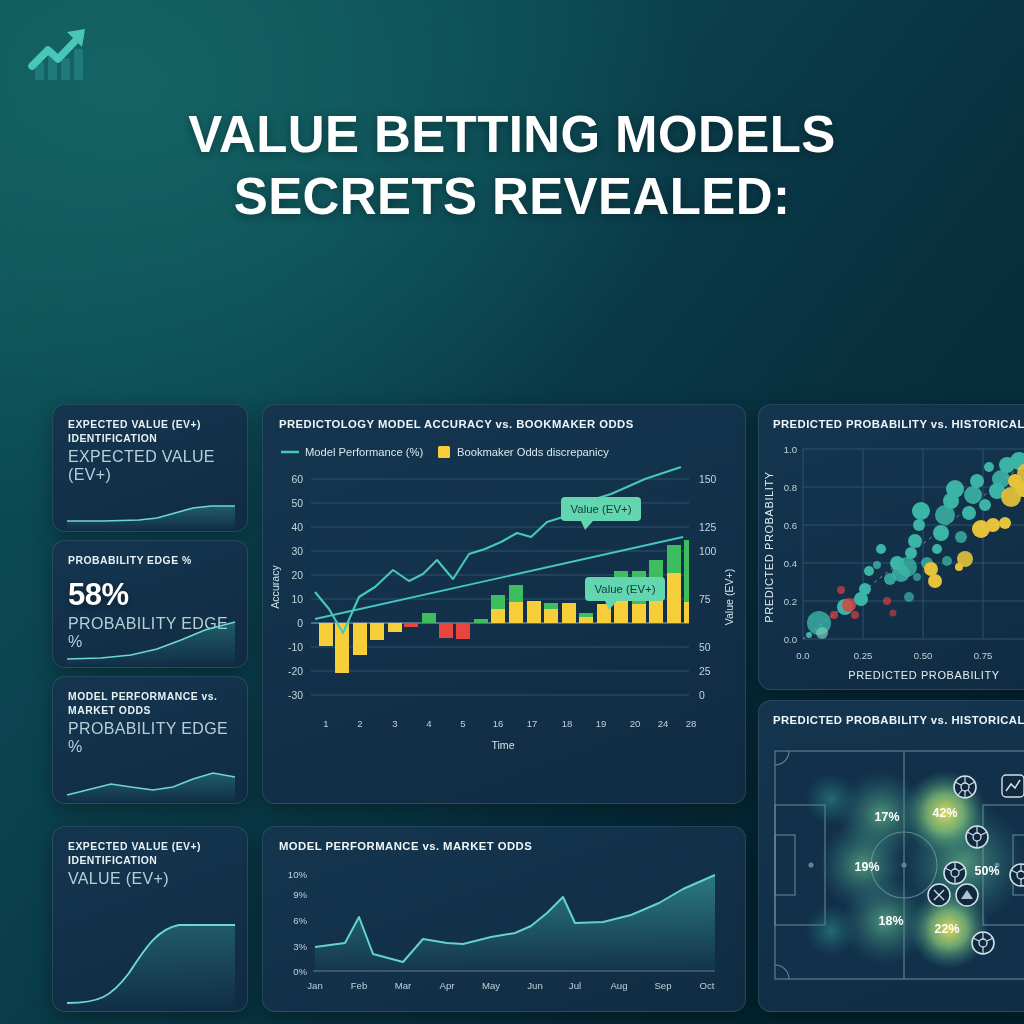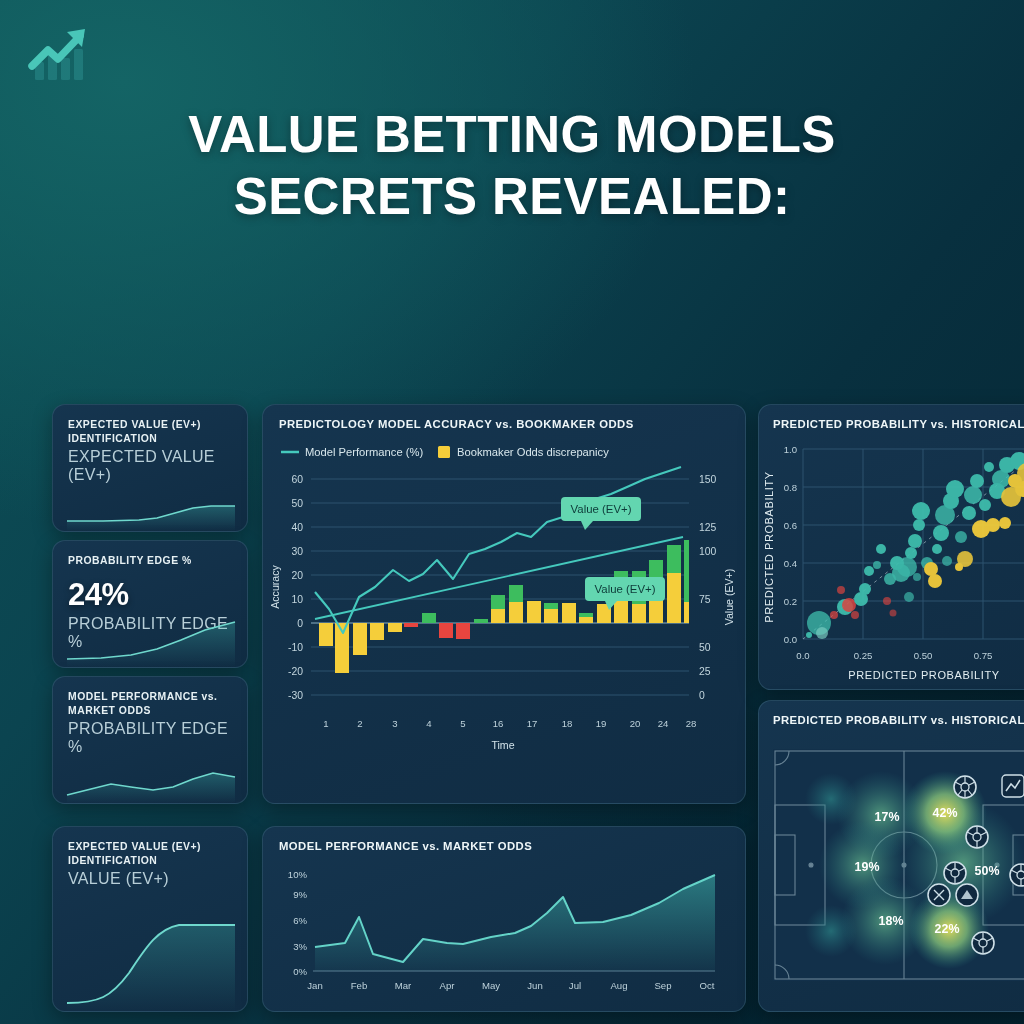--- a/index.html
+++ b/index.html
@@ -88,21 +88,21 @@
           </linearGradient>
         </defs>
       <path d="M14 48 L50 48 L86 47 L104 45 L122 40 L140 35 L158 33 L182 33 L182 58 L14 58 Z" fill="url(#sg1)"></path>
       <path d="M14 48 L50 48 L86 47 L104 45 L122 40 L140 35 L158 33 L182 33" stroke="#6fd8cd" stroke-width="1.7" fill="none"></path>
     </svg>
   </div>
 
   <div class="panel kpi" style="left:52px;top:540px;height:128px;">
     <div class="kpi-inner">
       <div class="kpi-label">PROBABILITY EDGE %</div>
-      <div class="kpi-value">24%</div>
+      <div class="kpi-value">58%</div>
       <div class="kpi-sub">PROBABILITY EDGE %</div>
     </div>
     <svg class="kpi-spark" viewBox="0 0 196 58" preserveAspectRatio="none">
       <path d="M14 50 L48 49 L78 46 L104 40 L128 31 L152 21 L182 13 L182 58 L14 58 Z" fill="url(#sg1)"></path>
       <path d="M14 50 L48 49 L78 46 L104 40 L128 31 L152 21 L182 13" stroke="#6fd8cd" stroke-width="1.7" fill="none"></path>
     </svg>
   </div>
 
   <div class="panel kpi" style="left:52px;top:676px;height:128px;">
     <div class="kpi-inner">

